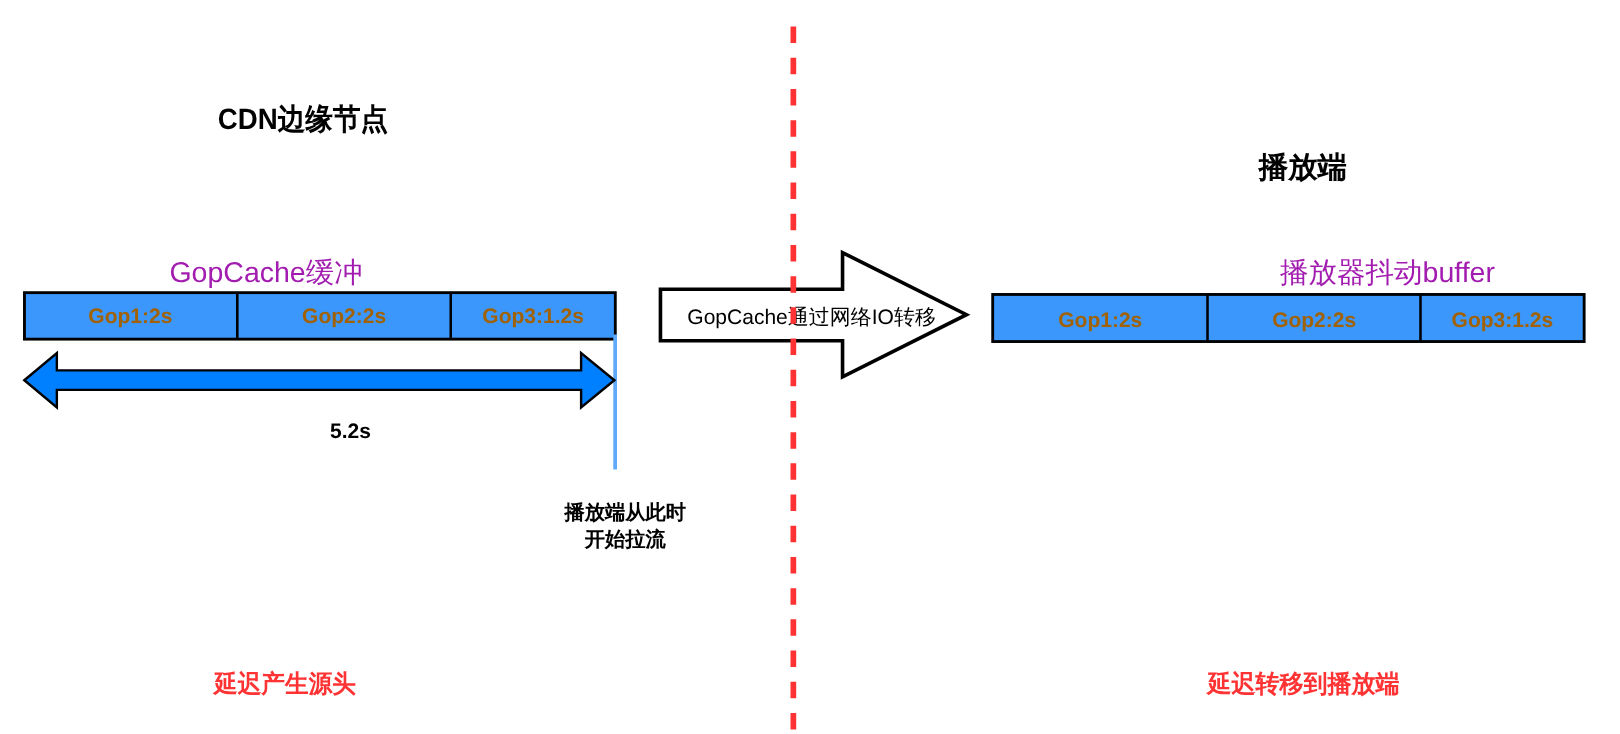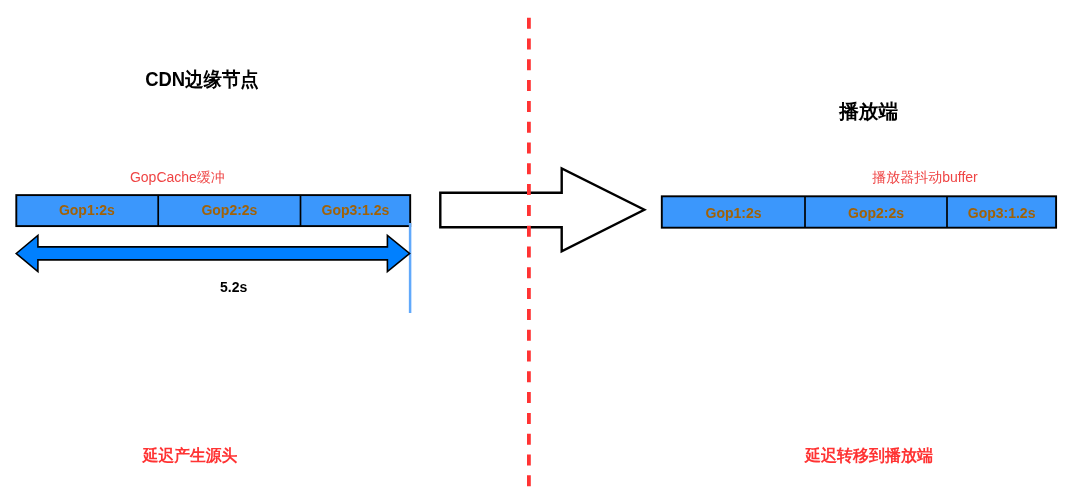--- a/index.html
+++ b/index.html
@@ -2,21 +2,21 @@
 <html><head>
 <meta charset="utf-8">
 <title>diagram</title>
 <style>
   html,body{margin:0;padding:0;}
   body{width:1080px;height:489px;background:#ffffff;overflow:hidden;
        font-family:"Liberation Sans",sans-serif;-webkit-font-smoothing:antialiased;}
   .stage{position:relative;width:1080px;height:386px;}
   .abs{position:absolute;}
   .ttl{font-weight:bold;font-size:19.6px;color:#000;white-space:nowrap;}
-  .cap{font-weight:normal;font-size:14px;color:#ef4444;white-space:nowrap;}
+  .cap{font-weight:normal;font-size:19px;color:#a21caf;white-space:nowrap;}
   .cell-lbl{font-weight:bold;font-size:14px;color:#a16207;white-space:nowrap;}
   .redlbl{font-weight:bold;font-size:16.5px;color:#ff3333;white-space:nowrap;}
   .note{font-weight:bold;font-size:13.5px;color:#000;white-space:nowrap;text-align:center;line-height:17.3px;}
   .dur{font-weight:bold;font-size:14px;color:#000;white-space:nowrap;}
   .arrowtxt{font-weight:normal;font-size:14px;color:#000;white-space:nowrap;}
   .ctr{transform:translateX(-50%);}
   svg{display:block;overflow:visible;}
 </style>
 </head>
 <body>
@@ -41,26 +41,31 @@
   <svg class="abs" style="left:406px;top:222px;width:10px;height:95px;">
     <line x1="4.1" y1="1" x2="4.1" y2="91" stroke-width="2.5" stroke="#61a9fb"></line>
   </svg>
 
   <svg class="abs" style="left:12px;top:232px;width:402px;height:44px;">
     <polygon points="4.2,21.5 25.9,3.4 25.9,14.9 375.4,14.9 375.4,3.4 397.6,21.5 375.4,39.6 375.4,27.9 25.9,27.9 25.9,39.6" stroke-width="1.6" stroke-linejoin="miter" fill="#0080ff" stroke="#000000"></polygon>
   </svg>
 
   <div class="abs dur ctr" style="left:190.6px;top:279.4px;margin-left:43px;">5.2s</div>
 
+  <div class="abs note ctr" style="left:416.9px;top:333.3px;">
+    <div>播放端从此时</div>
+    <div>开始拉流</div>
+  </div>
 
   <div class="abs redlbl ctr" style="left:190px;top:444.8px;transform:translateX(-50%) scaleX(0.955);">延迟产生源头</div>
 
   <svg class="abs" style="left:437px;top:165px;width:212px;height:90px;">
     <polygon points="3.3,27.8 124.7,27.8 124.7,3.4 207.3,44.8 124.7,86.2 124.7,62.2 3.3,62.2" stroke-width="2.4" stroke-linejoin="miter" fill="#ffffff" stroke="#000000"></polygon>
   </svg>
+  <div class="abs arrowtxt ctr" style="left:541.1px;top:203px;">GopCache通过网络IO转移</div>
 
   <div class="abs ttl ctr" style="left:868.6px;top:65.8px;margin-top:32px;">播放端</div>
 
   <div class="abs cap ctr" style="left:925px;top:168.6px;">播放器抖动buffer</div>
 
   <svg class="abs" style="left:660.2px;top:194px;width:400px;height:40px;">
     <g>
       <rect x="1.8" y="2.3" width="394.3" height="31.4" stroke-width="1.9" fill="#3b97fc" stroke="#000000"></rect>
       <line x1="145" y1="2.3" x2="145" y2="33.7" stroke-width="1.7" stroke="#000000"></line>
       <line x1="287" y1="2.3" x2="287" y2="33.7" stroke-width="1.7" stroke="#000000"></line>

